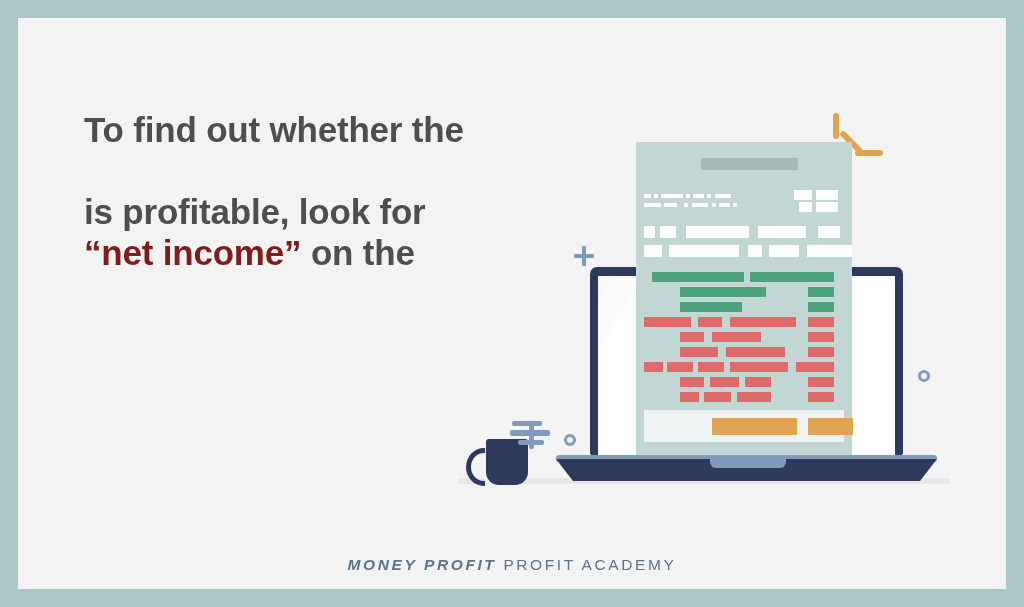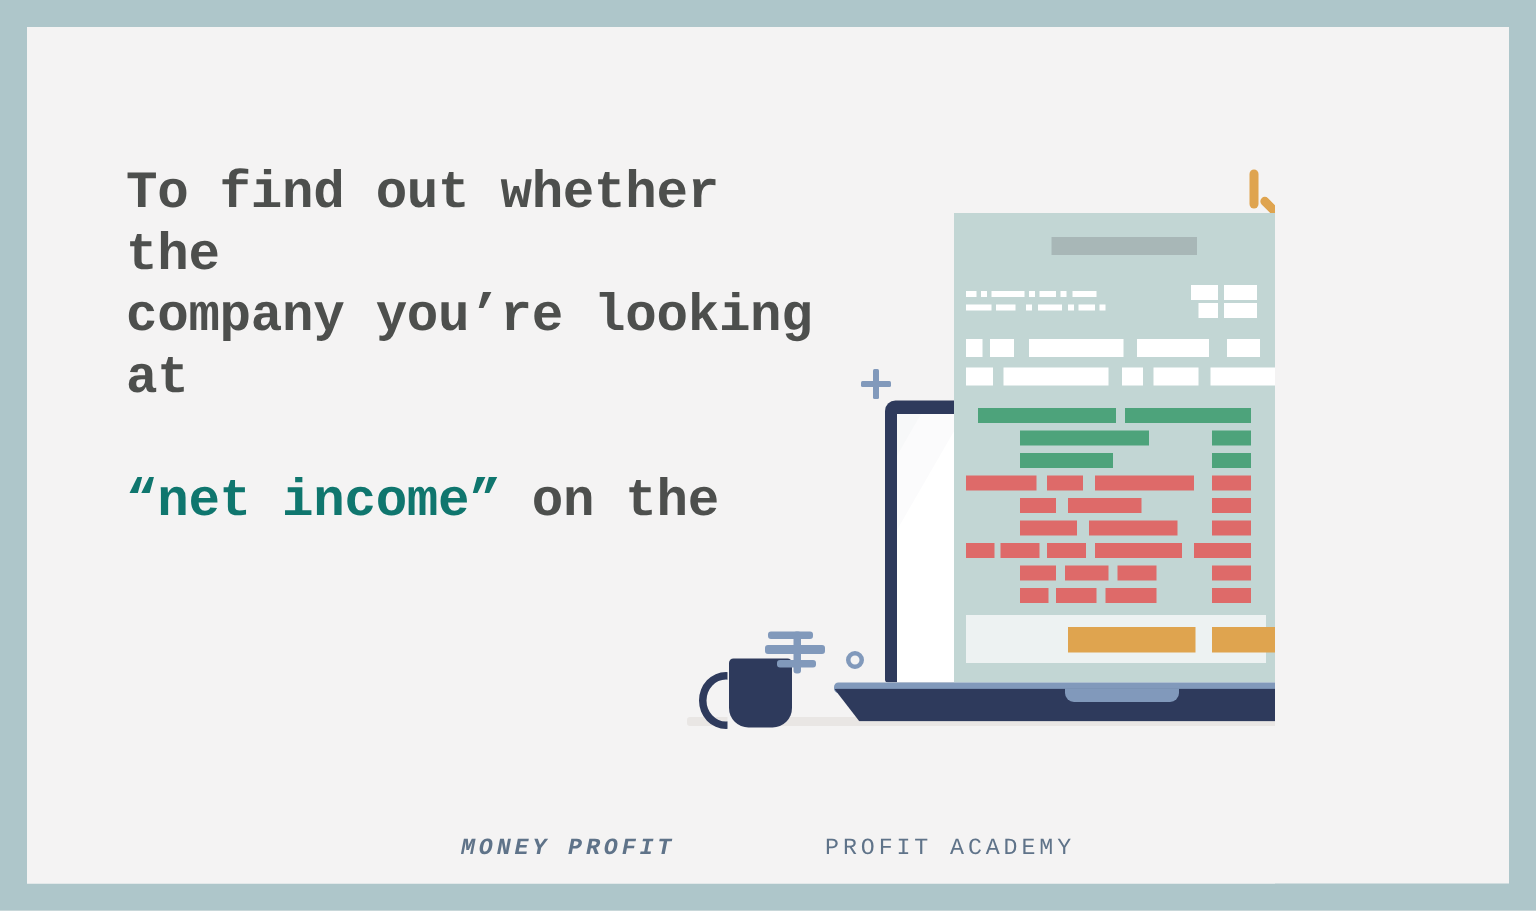--- a/index.html
+++ b/index.html
@@ -10,48 +10,47 @@
     overflow:hidden;
   }
   .frame{
     position:absolute;left:0;top:0;width:1024px;height:607px;
     box-sizing:border-box;
     border:18px solid #aec6ca;
     background:#f4f3f3;
   }
   .canvas{
     position:absolute;left:18px;top:18px;
-    width:832px;height:571px;
+    width:988px;height:571px;
     background:#f4f3f3;
     overflow:hidden;
-    font-family:Liberation Mono, monospace;
   }
 
   
   .headline{
     position:absolute;left:66px;top:91px;
     width:470px;
     font-size:35px;
     line-height:41px;
     font-weight:600;
     color:#4d4f4d;
     letter-spacing:-0.2px;
   }
-  .headline .accent{color:#0f766e;font-weight:700;}
+  .headline .accent{color:#7f1d1d;font-weight:700;}
 
   
   .footer{
     position:absolute;left:0;top:538px;width:988px;
     text-align:center;
     font-size:15.5px;
     color:#5f7389;
     letter-spacing:2.6px;
   }
   .footer .fb{font-weight:bold;font-style:italic;letter-spacing:2.6px;}
-  .footer .fr{font-weight:normal;letter-spacing:2.6px;margin-left:44px;}
+  .footer .fr{font-weight:normal;letter-spacing:2.6px;}
 
   
   .illus{position:absolute;left:0;top:0;width:988px;height:571px;}
 
   
   .desk{
     position:absolute;left:440px;top:460px;width:492px;height:6px;
     background:#e9e6e4;border-radius:2px;
   }
 
@@ -166,22 +165,22 @@
 </style>
 </head>
 <body>
 
 <div class="frame"></div>
 
 <div class="canvas">
 
   <div class="headline">
     <span>To find out whether the</span><br>
-    <span>company you’re looking at</span><br>
     <br>
+    <span>is profitable, look for</span><br>
     <span class="accent">“net income”</span><span> on the</span><br>
   </div>
 
   <div class="illus">
 
     <div class="desk"></div>
 
     <div class="plus"></div>
     <div class="ring r1"></div>
     <div class="ring r2"></div>

